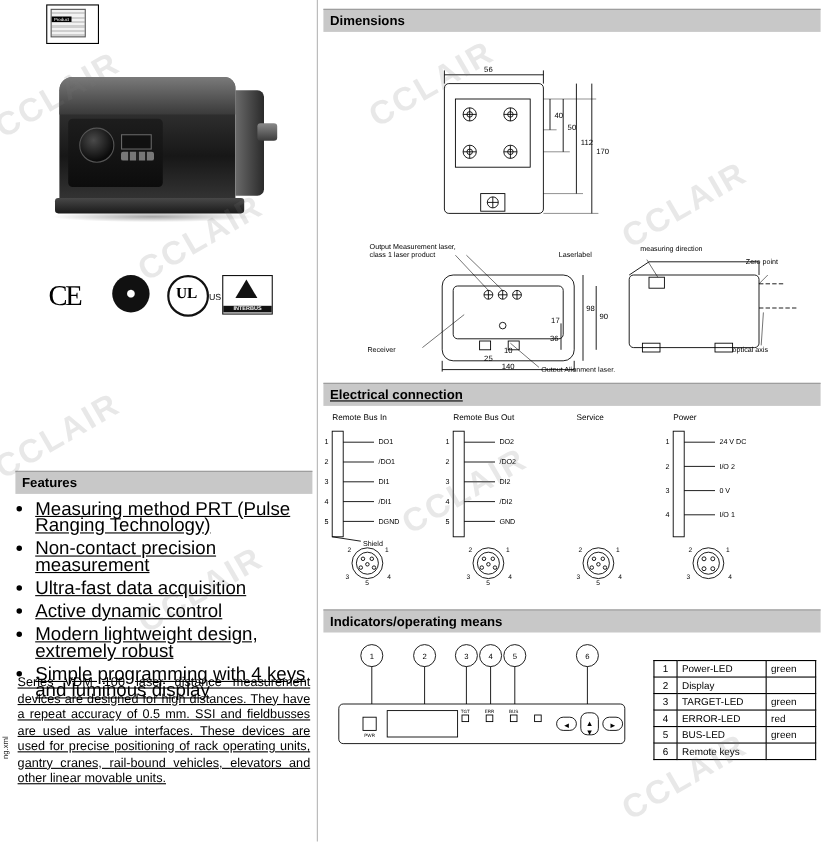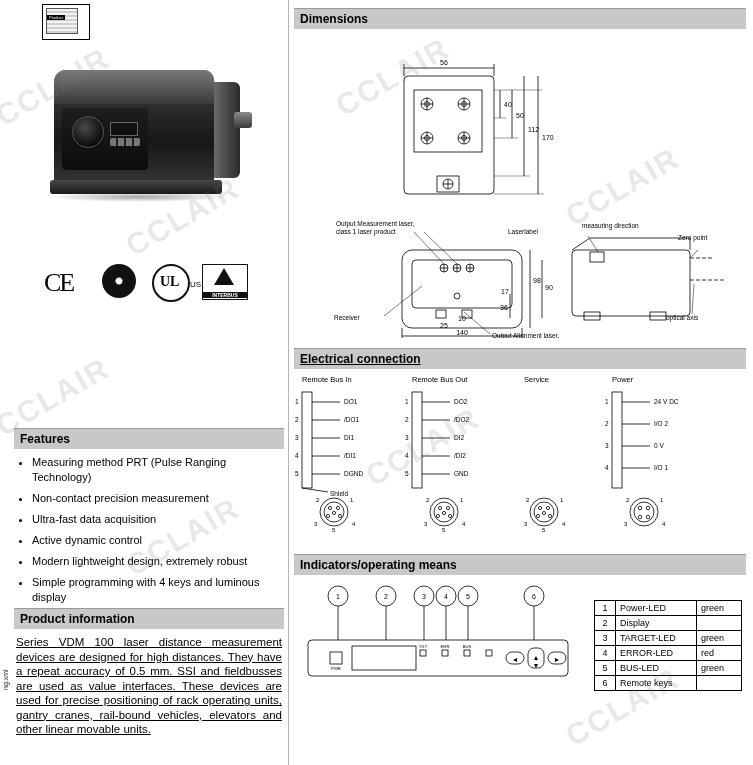--- a/index.html
+++ b/index.html
@@ -88,21 +88,21 @@
   .base-foot{
     position:absolute;left:12px;top:128px;width:172px;height:14px;
     background:linear-gradient(180deg,#484848,#1a1a1a);border-radius:3px;
   }
   .shadow{
     position:absolute;left:8px;top:140px;width:186px;height:10px;
     background:radial-gradient(ellipse at center,rgba(0,0,0,.35),rgba(0,0,0,0) 70%);
   }
 
   
-  .certs{position:absolute;left:44px;top:262px;width:200px;height:46px;}
+  .certs{position:absolute;left:44px;top:248px;width:200px;height:46px;}
   .ce{position:absolute;left:0;top:6px;font-size:26px;font-family:"Liberation Serif",serif;letter-spacing:-2px;}
   .laser-mark{
     position:absolute;left:58px;top:2px;width:34px;height:34px;border-radius:50%;
     background:#111;
   }
   .laser-mark:after{
     content:"";position:absolute;left:9px;top:9px;width:16px;height:16px;border-radius:50%;
     background:radial-gradient(circle,#fff 0 3px,#111 4px 16px);
   }
   .ul{
@@ -125,21 +125,21 @@
     background:#c8c8c8;font-weight:bold;font-size:12px;padding:3px 6px;
     border-top:1px solid #9a9a9a;
   }
 
   .modelnum{position:absolute;left:14px;top:330px;width:270px;}
   .model-value{font-weight:bold;font-size:12.5px;margin:6px 0 4px 2px;}
   .model-desc{font-size:11.5px;margin-left:2px;line-height:15px;}
 
   .features{position:absolute;left:14px;top:428px;width:270px;}
   ul.flist{margin:6px 0 0 2px;padding-left:16px;}
-  ul.flist li{font-size:11px;line-height:15px;margin-bottom:6px;}
+  ul.flist li{font-size:17px;line-height:15px;margin-bottom:6px;text-decoration:underline;}
 
   .prodinfo{position:absolute;left:14px;top:608px;width:270px;}
   .pi-text{
     margin:6px 2px 0 2px;font-size:11.5px;line-height:14.5px;text-align:justify;text-decoration:underline;
   }
   .sidecode{
     position:absolute;left:2px;top:690px;font-size:7px;
     transform:rotate(-90deg);transform-origin:left top;white-space:nowrap;color:#222;
   }
 
@@ -219,21 +219,20 @@
         <li>Measuring method PRT (Pulse Ranging Technology)</li>
         <li>Non-contact precision measurement</li>
         <li>Ultra-fast data acquisition</li>
         <li>Active dynamic control</li>
         <li>Modern lightweight design, extremely robust</li>
         <li>Simple programming with 4 keys and luminous display</li>
       </ul>
     </div>
 
     <div class="prodinfo">
-      <div class="hbar">Product information</div>
       <div class="pi-text">Series VDM 100 laser distance measurement devices are designed for high distances. They have a repeat accuracy of 0.5 mm. SSI and fieldbusses are used as value interfaces. These devices are used for precise positioning of rack operating units, gantry cranes, rail-bound vehicles, elevators and other linear movable units.</div>
     </div>
 
     <div class="sidecode">ng.xml</div>
   </div>
 
   <div class="vsep"></div>
 
   <div class="right">
 

